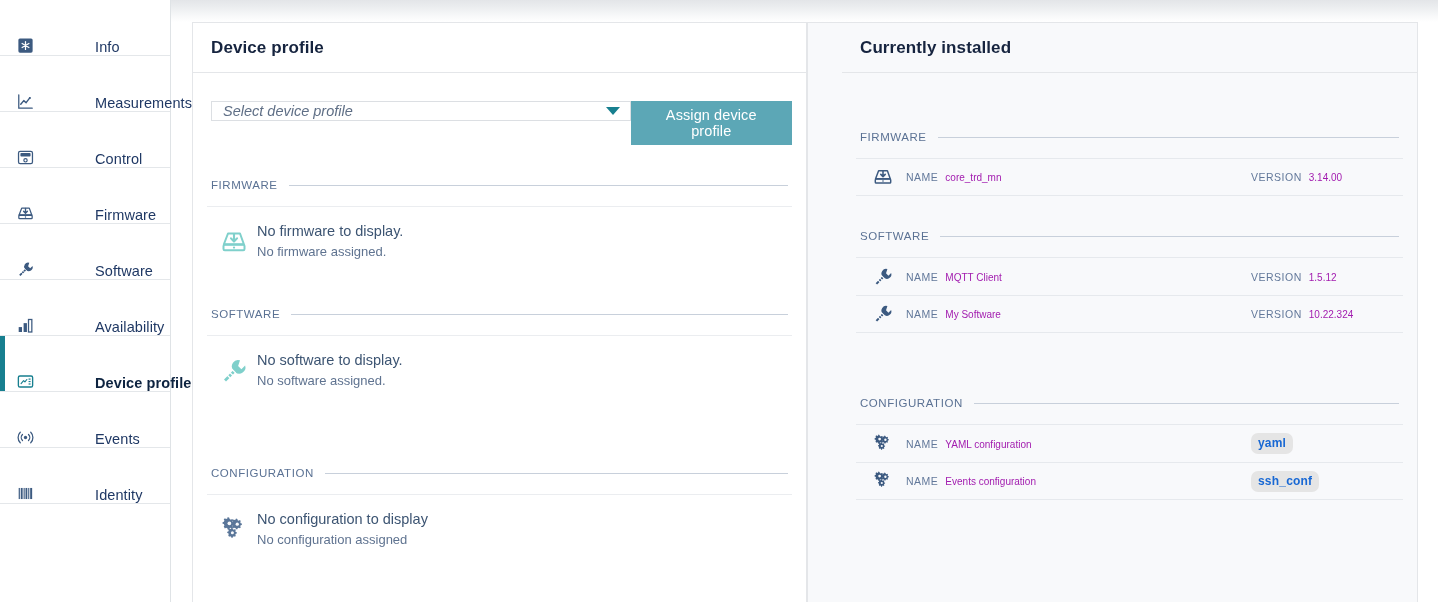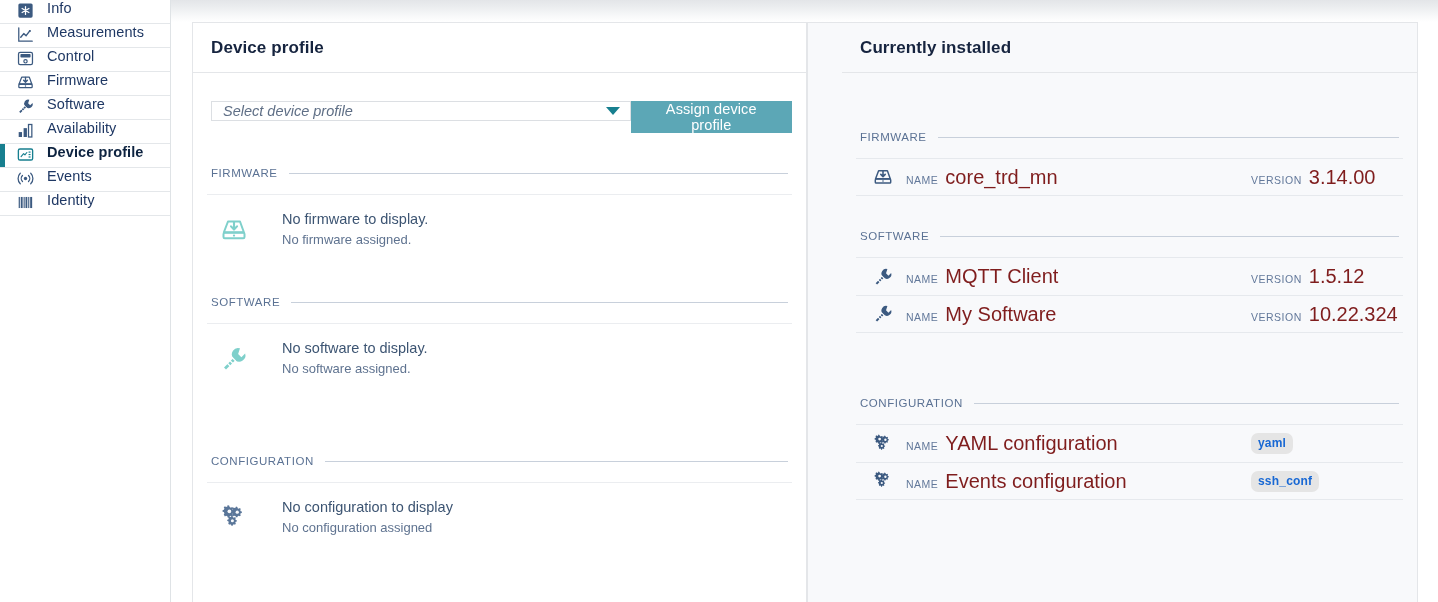--- a/index.html
+++ b/index.html
@@ -17,25 +17,26 @@
     background: linear-gradient(to bottom, #e3e5e8 0%, #eceef0 35%, #f7f8f9 70%, #ffffff 100%);
     z-index: 5; pointer-events: none;
   }
 
   
   .sidebar {
     position: absolute; left: 0; top: 0; width: 171px; height: 602px;
     background: #ffffff; border-right: 1px solid #dfe3e6; z-index: 6;
   }
   .nav-item {
-    position: relative; display: flex; align-items: flex-start;
-    height: 24px; padding-left: 14px;
+    position: relative; display: flex; align-items: flex-end;
+    height: 56px; padding-left: 14px;
     border-bottom: 1px solid #e4e7ea;
     color: #1f3864; font-size: 14.5px; cursor: pointer;
     background: #ffffff;
+    gap: 48px;
   }
   .nav-item:first-child { border-top: none; }
   .nav-item .nav-ico {
     width: 22px; height: 20px; display: flex; align-items: center; justify-content: center;
     margin-right: 11px; flex: 0 0 22px;
   }
   .nav-item .nav-ico svg { display:block; }
   .nav-label { white-space: nowrap; letter-spacing: .1px; }
   .nav-item.active { font-weight: 700; color: #0d2340; }
   .nav-item.active::before {
@@ -66,57 +67,57 @@
     border: 1px solid #dcdfe3; background: #ffffff;
     display: flex; align-items: center; padding: 0 32px 0 11px;
   }
   .select-placeholder { font-style: italic; font-size: 14.5px; color: #5f6f86; }
   .select-caret {
     position: absolute; right: 10px; top: 50%; transform: translateY(-50%);
     width: 0; height: 0; border-left: 7px solid transparent; border-right: 7px solid transparent;
     border-top: 8px solid #177f8f;
   }
   .assign-btn {
-    height: 32px; padding: 0 14px; border: none; background: #5ca7b6;
+    height: 44px; padding: 0 14px; border: none; background: #5ca7b6;
     color: #ffffff; font-size: 14.5px; font-family: inherit; cursor: pointer;
     display: flex; align-items: center; letter-spacing: .1px;
   }
 
   
   .section-head { display: flex; align-items: center; padding: 0 4px; margin-top: 34px; }
   .section-head .sh-label {
     font-size: 11.5px; letter-spacing: .55px; color: #5b7294; white-space: nowrap;
   }
   .section-head .sh-rule { flex: 1; height: 1px; background: #c8d0db; margin-left: 11px; }
 
   
   .empty-row {
     display: flex; align-items: center; padding: 14px 4px 12px 4px;
     border-top: 1px solid #ebedf0; margin-top: 15px;
   }
   .empty-icon { width: 46px; flex: 0 0 46px; display: flex; justify-content: center; }
-  .empty-text { margin-left: 25px; }
+  .empty-text { margin-left: 0; }
   .empty-title { font-size: 14.5px; color: #3c5472; line-height: 21px; }
   .empty-sub { font-size: 13px; color: #5f7390; line-height: 20px; }
 
   .spacer-lg { height: 30px; }
 
   
   .inst-list { margin-top: 15px; }
   .inst-row {
     display: flex; align-items: center; height: 38px;
     border-top: 1px solid #e6e9ed; padding: 0 6px 0 4px;
   }
   .inst-row:last-child { border-bottom: 1px solid #e6e9ed; }
   .inst-icon { width: 46px; flex: 0 0 46px; display: flex; justify-content: center; }
   .fld { display: flex; align-items: baseline; }
   .fld-label {
     font-size: 10.5px; letter-spacing: .5px; color: #62789a; margin-right: 7px; text-transform: uppercase;
   }
-  .fld-value { font-size: 20px; color: #7f1d1d; }
+  .fld-value { font-size: 10px; color: #a21caf; }
   .col-name { flex: 0 0 345px; }
   .col-version { flex: 1; }
   .badge {
     display: inline-block; background: #e5e5e5; color: #1868d4;
     font-size: 12px; font-weight: 700; padding: 3px 7px 4px 7px; border-radius: 7px;
     letter-spacing: .2px;
   }
 </style>
 </head>
 <body>

